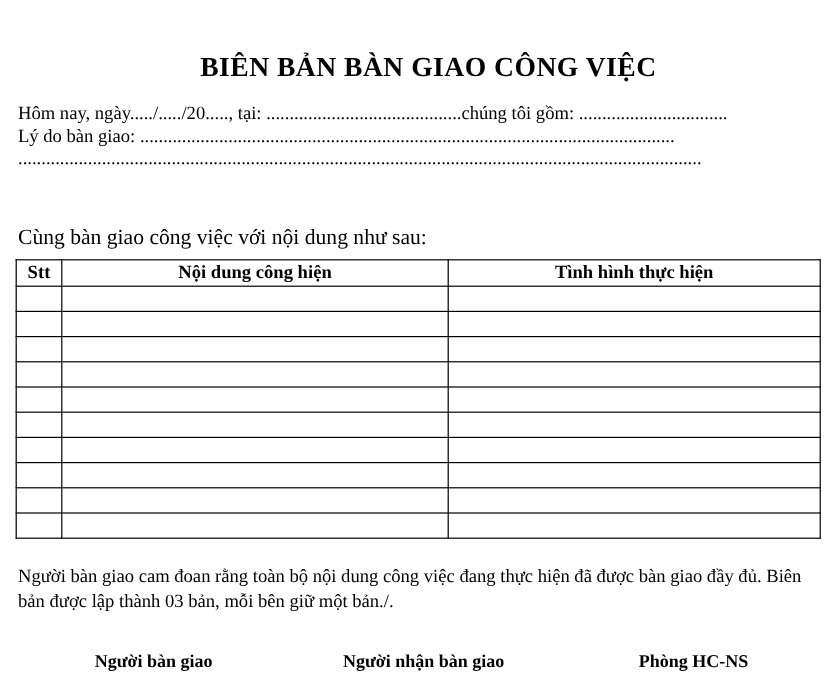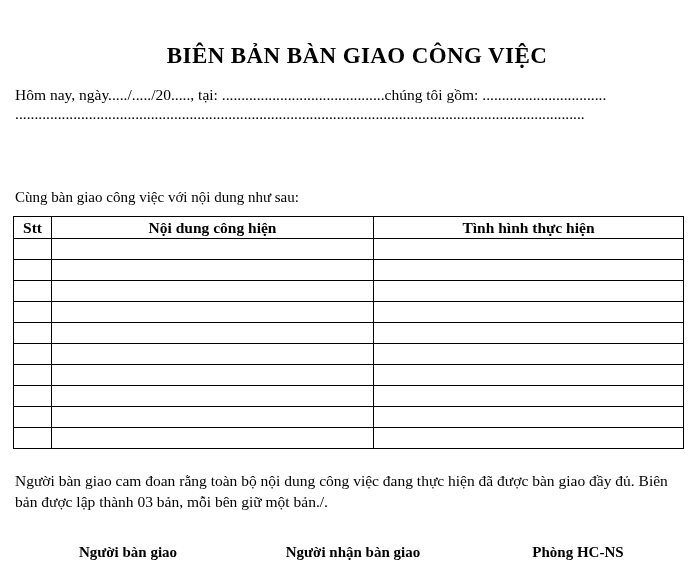--- a/index.html
+++ b/index.html
@@ -50,21 +50,21 @@
   .intro .line {
     white-space: nowrap;
     overflow: hidden;
   }
 
   
   .lead-in {
     position: absolute;
     top: 188px;
     left: 15px;
-    font-size: 15px;
+    font-size: 18px;
     line-height: 19px;
     white-space: nowrap;
   }
 
   
   .work-table {
     position: absolute;
     top: 216px;
     left: 13px;
     width: 670px;
@@ -126,20 +126,21 @@
 </style>
 </head>
 <body>
 
 <div class="page">
 
   <h1 class="doc-title">BIÊN BẢN BÀN GIAO CÔNG VIỆC</h1>
 
   <div class="intro">
     <div class="line">Hôm nay, ngày...../...../20....., tại: ..........................................chúng tôi gồm: ................................</div>
+    <div class="line">Lý do bàn giao: ...................................................................................................................</div>
     <div class="line">...................................................................................................................................................</div>
   </div>
 
   <div class="lead-in">Cùng bàn giao công việc với nội dung như sau:</div>
 
   <table class="work-table">
     <colgroup>
       <col class="col-stt">
       <col class="col-noidung">
       <col class="col-tinhhinh">

